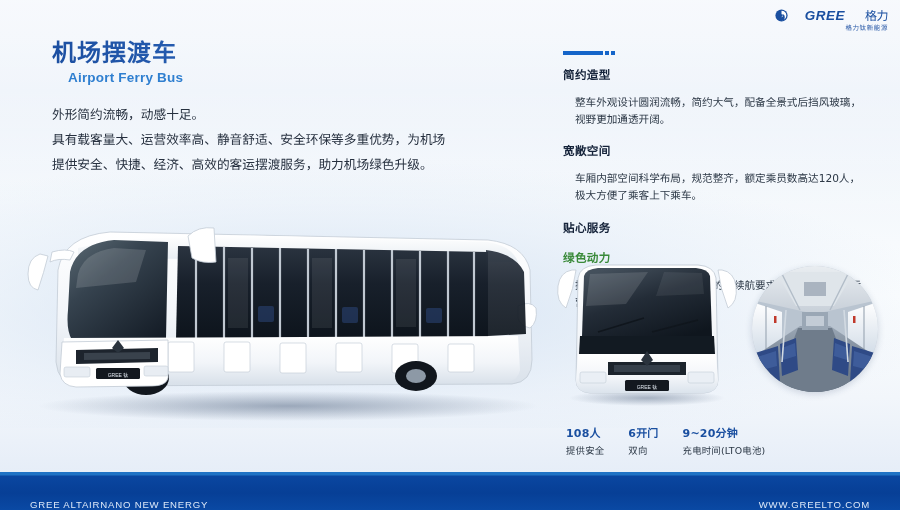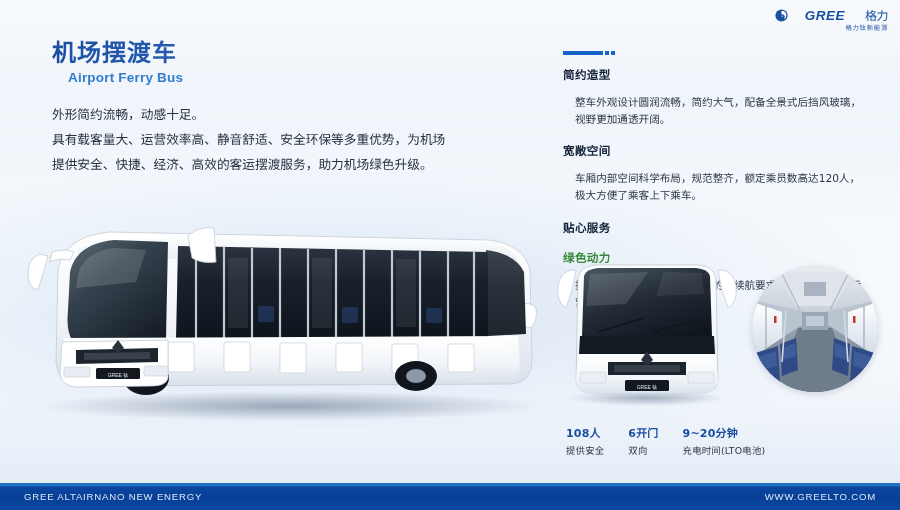--- a/index.html
+++ b/index.html
@@ -185,27 +185,27 @@
     letter-spacing: 0.2px;
     font-family: "DejaVu Sans", "Liberation Sans", sans-serif;
   }
 
   
   .footer {
     position: absolute;
     left: 0;
     bottom: 0;
     width: 100%;
-    height: 27px;
+    height: 38px;
     background: linear-gradient(180deg, #1f72c4 0%, #1f72c4 3px, #0a46a0 4px, #073f96 55%, #0a49a4 100%);
     display: flex;
-    align-items: center;
+    align-items: flex-end;
     justify-content: space-between;
     box-sizing: border-box;
-    padding: 0 24px;
+    padding: 0 30px;
   }
   .footer-left, .footer-right {
     color: #dce8f8;
     font-size: 9.6px;
     letter-spacing: 0.8px;
   }
 
   
   .hero-bus {
     position: absolute;

